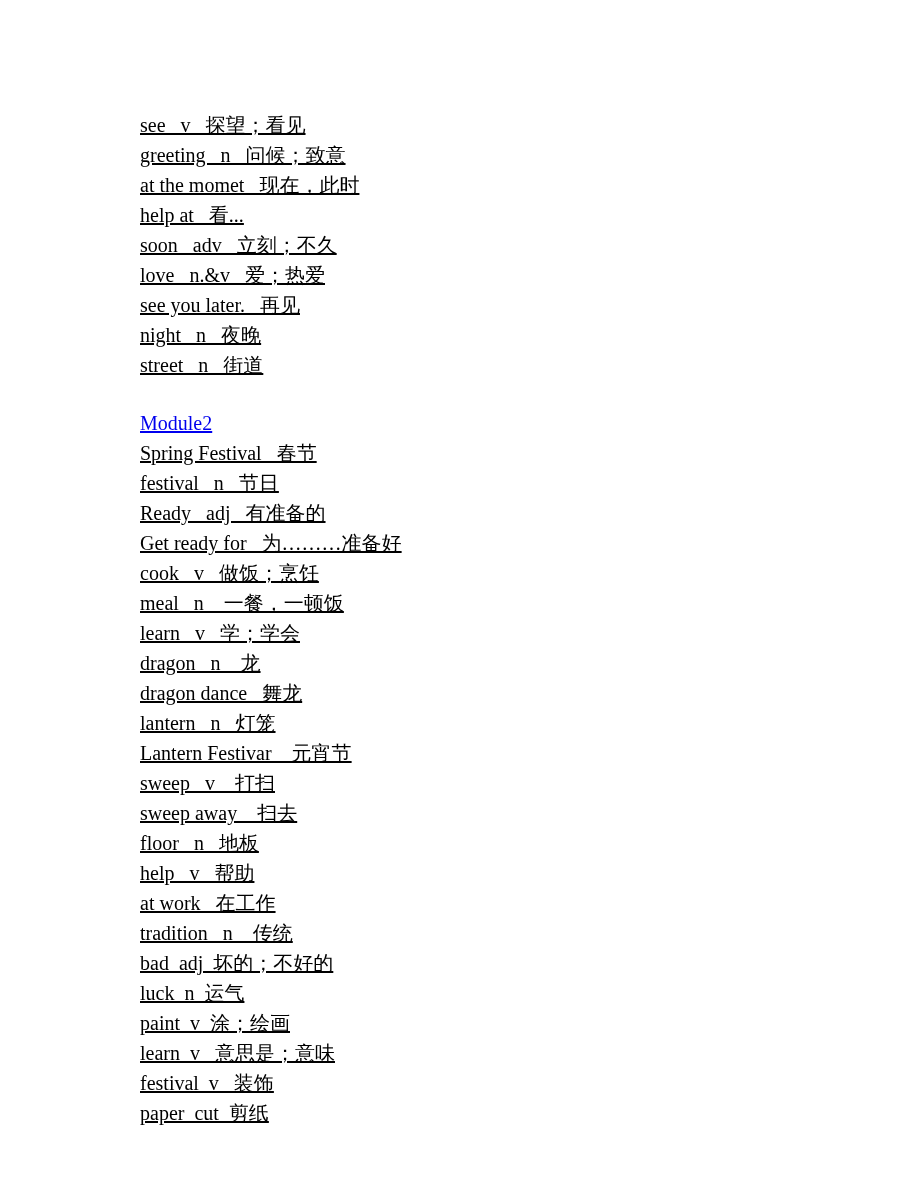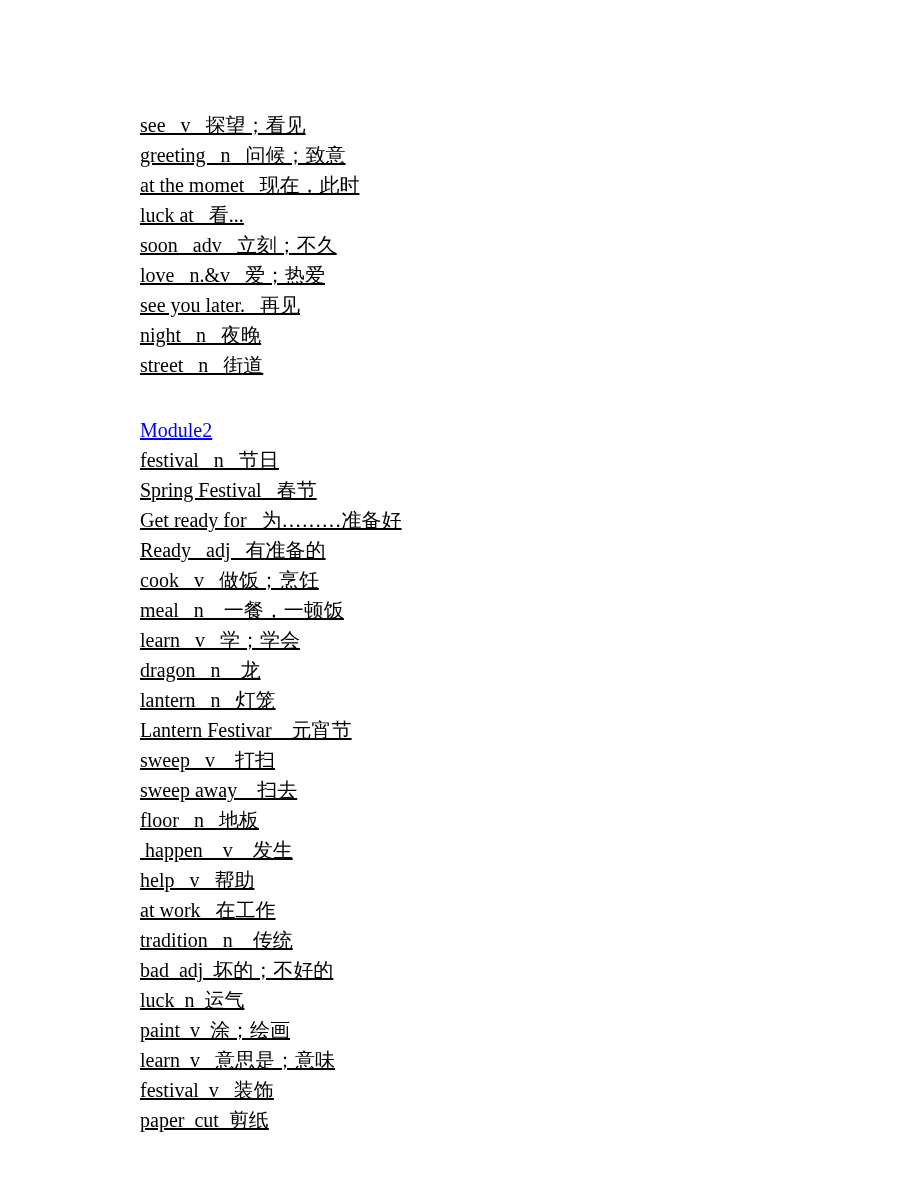--- a/index.html
+++ b/index.html
@@ -16,54 +16,54 @@
     min-height: 1191px;
     padding: 110px 0 0 140px;
     box-sizing: border-box;
   }
   .entry {
     white-space: pre;
     text-decoration: underline;
   }
   .module-heading {
     color: #0000ee;
-    margin-top: 35px;
+    margin-top: 28px;
   }
 </style>
 </head>
 <body>
 
 <div class="page">
   <div id="block1">
       <div class="entry">see   v   探望；看见</div>
       <div class="entry">greeting   n   问候；致意</div>
       <div class="entry">at the momet   现在，此时</div>
-      <div class="entry">luck at   看...</div>
+      <div class="entry">help at   看...</div>
       <div class="entry">soon   adv   立刻；不久</div>
       <div class="entry">love   n.&amp;v   爱；热爱</div>
       <div class="entry">see you later.   再见</div>
       <div class="entry">night   n   夜晚</div>
       <div class="entry">street   n   街道</div>
     </div>
   <div class="entry module-heading">Module2</div>
   <div id="block2">
+      <div class="entry">Spring Festival   春节</div>
       <div class="entry">festival   n   节日</div>
-      <div class="entry">Spring Festival   春节</div>
+      <div class="entry">Ready   adj   有准备的</div>
       <div class="entry">Get ready for   为………准备好</div>
-      <div class="entry">Ready   adj   有准备的</div>
       <div class="entry">cook   v   做饭；烹饪</div>
       <div class="entry">meal   n    一餐，一顿饭</div>
       <div class="entry">learn   v   学；学会</div>
       <div class="entry">dragon   n    龙</div>
+      <div class="entry">dragon dance   舞龙</div>
       <div class="entry">lantern   n   灯笼</div>
       <div class="entry">Lantern Festivar    元宵节</div>
       <div class="entry">sweep   v    打扫</div>
       <div class="entry">sweep away    扫去</div>
       <div class="entry">floor   n   地板</div>
-      <div class="entry"> happen    v    发生</div>
       <div class="entry">help   v   帮助</div>
       <div class="entry">at work   在工作</div>
       <div class="entry">tradition   n    传统</div>
       <div class="entry">bad  adj  坏的；不好的</div>
       <div class="entry">luck  n  运气</div>
       <div class="entry">paint  v  涂；绘画</div>
       <div class="entry">learn  v   意思是；意味</div>
       <div class="entry">festival  v   装饰</div>
       <div class="entry">paper  cut  剪纸</div>
     </div>

